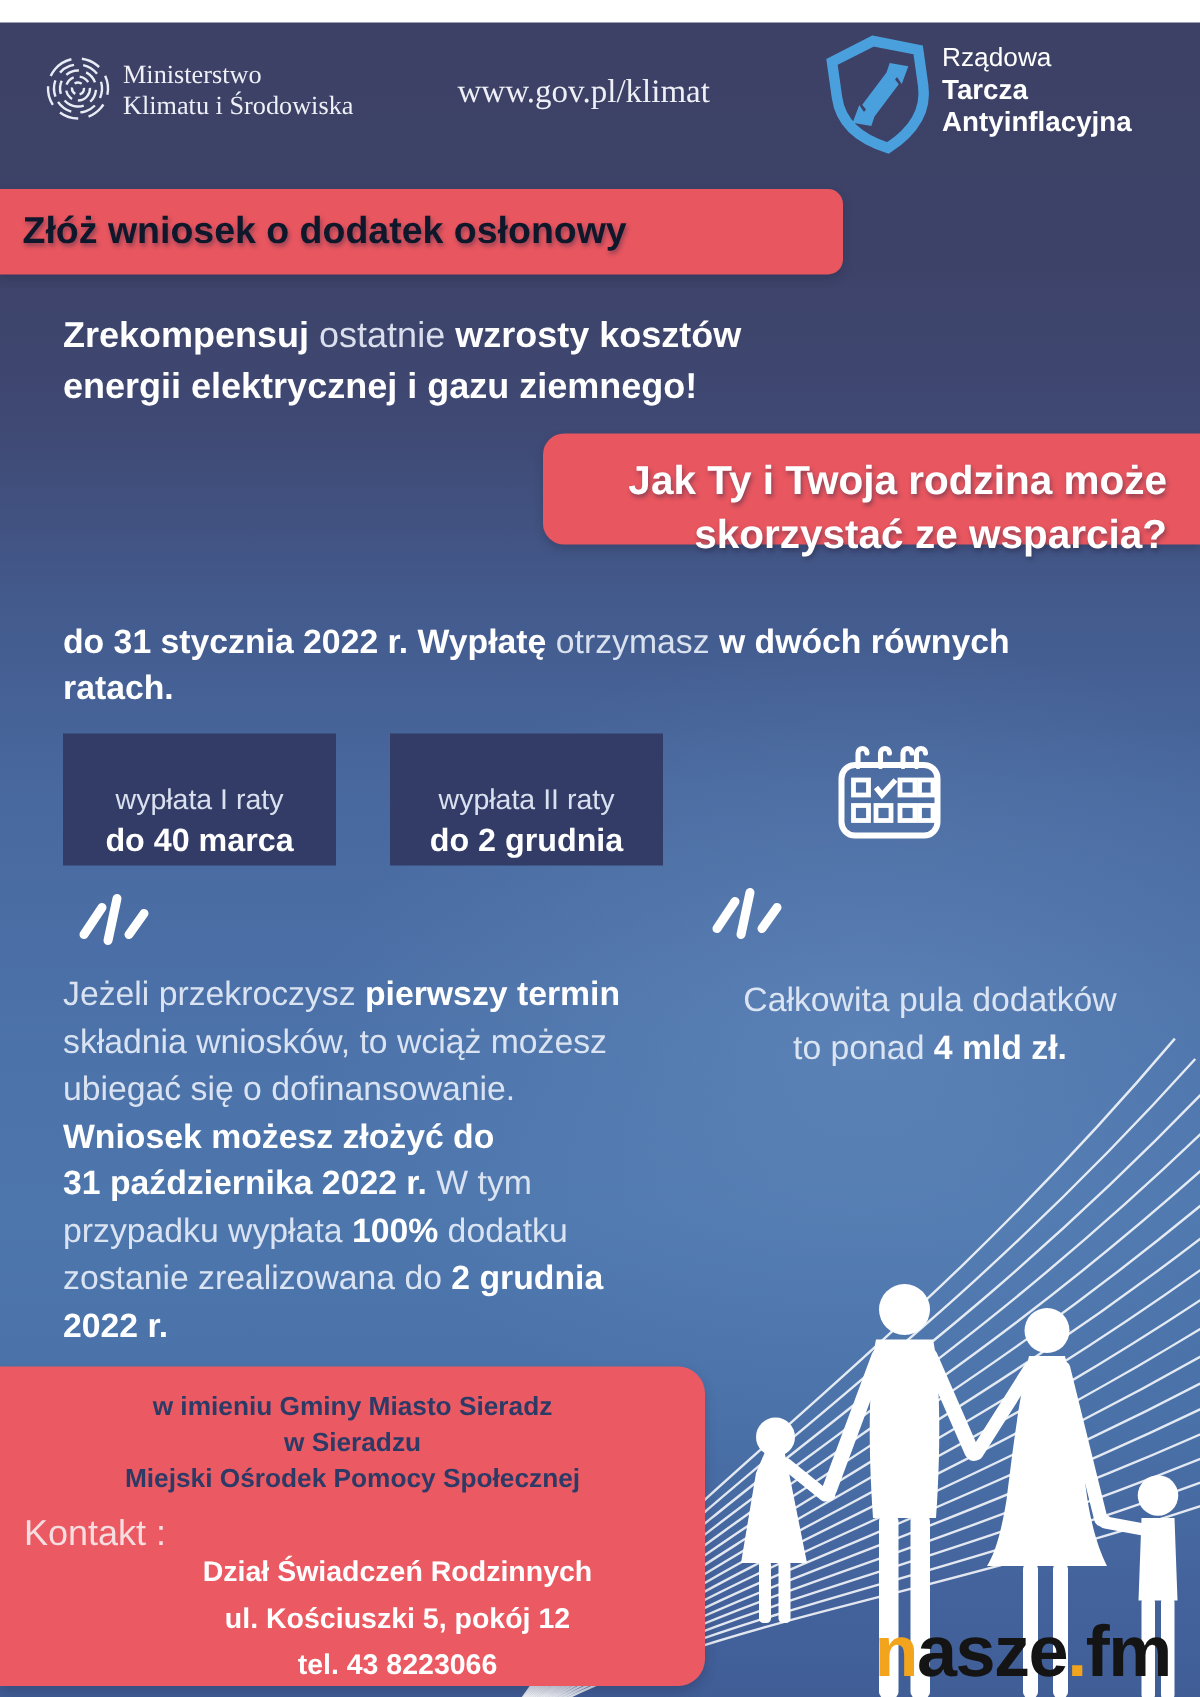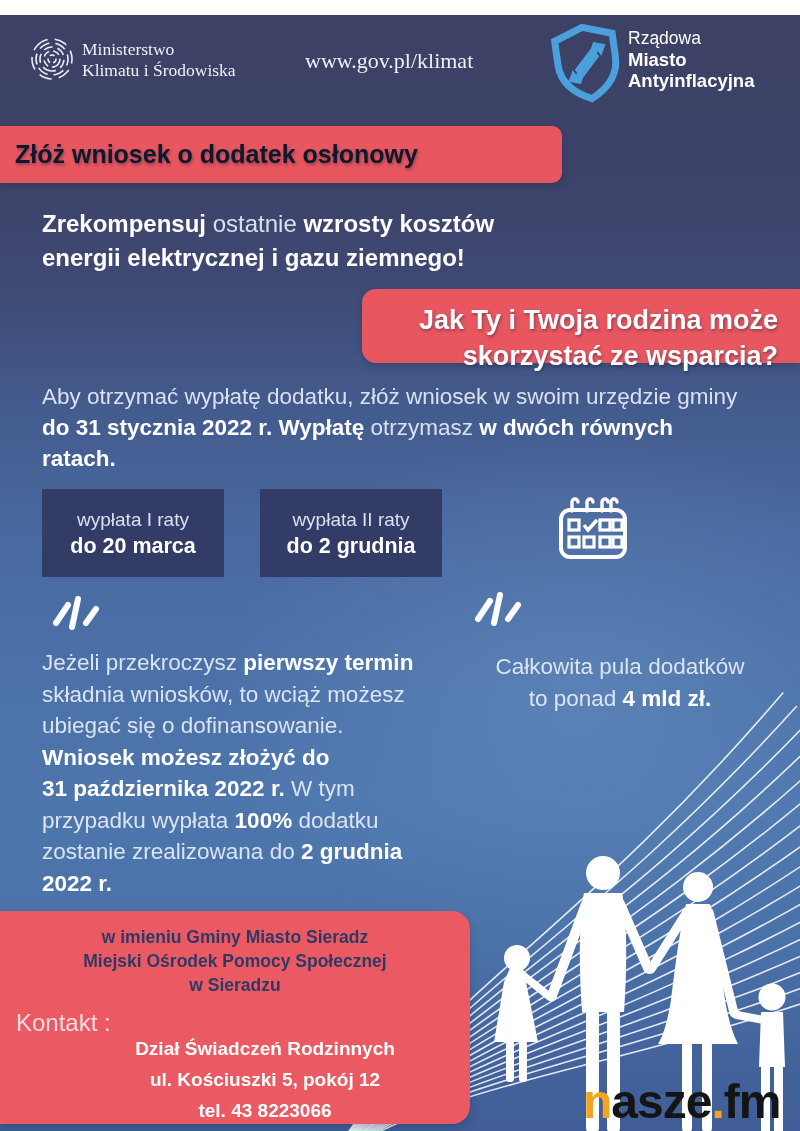--- a/index.html
+++ b/index.html
@@ -52,21 +52,21 @@
   .bt{color:#ffffff;font-weight:700;}
   .intro{left:42px;top:192px;font-size:24px;line-height:34px;}
   .howto{left:42px;top:366px;width:724px;font-size:22.5px;line-height:31px;}
   .late{left:42px;top:632px;width:400px;font-size:22.5px;line-height:31.5px;}
   .pool{left:470px;top:636px;width:300px;font-size:22.5px;line-height:31.5px;text-align:center;}
   
   .instbox{
     top:474px;width:182px;height:88px;
     background:#333c66;
     color:#fff;text-align:center;
-    padding-top:17px;box-sizing:border-box;
+    padding-top:31px;box-sizing:border-box;
     line-height:27px;
   }
   .instbox .lbl{font-size:19px;color:#d9e0ef;font-weight:400;}
   .instbox .dl{font-size:21.5px;font-weight:700;}
   .box1{left:42px;}
   .box2{left:260px;}
   
   .contact{
     left:0;top:896px;width:470px;height:213px;
     background:#eb5a63;border-radius:0 18px 18px 0;
@@ -181,45 +181,45 @@
     <g transform="rotate(-8 37 40)">
       <path d="M37 4 L66 14 V38 C66 56 54 68 37 76 C20 68 8 56 8 38 V14 Z" fill="none" stroke="#4aa0dc" stroke-width="7"></path>
       <g fill="#4aa0dc">
         <path d="M46 20 L58 24 L52 35 L49.5 30 L28 52 L24 45 L43 26 Z"></path>
         <path d="M28 60 L16 56 L22 45 L24.5 50 L46 28 L50 35 L31 54 Z"></path>
       </g>
     </g>
   </svg>
   <div class="abs badge-text">
     <div>Rządowa</div>
-    <div class="bt-bold">Miasto</div>
+    <div class="bt-bold">Tarcza</div>
     <div class="bt-bold">Antyinflacyjna</div>
   </div>
 
   <div class="abs banner1">Złóż wniosek o dodatek osłonowy</div>
 
   <div class="abs intro">
     <span class="bt">Zrekompensuj</span><span class="lt"> ostatnie </span><span class="bt">wzrosty kosztów</span><br>
     <span class="bt">energii elektrycznej i gazu ziemnego!</span>
   </div>
 
   <div class="abs banner2">
     <span>Jak Ty i Twoja rodzina może</span><br>
     <span>skorzystać ze wsparcia?</span>
   </div>
 
   <div class="abs howto">
-    <span class="lt">Aby otrzymać wypłatę dodatku, złóż wniosek w swoim urzędzie gminy</span><br>
+    <br>
     <span class="bt"> do 31 stycznia 2022 r. Wypłatę</span><span class="lt"> otrzymasz </span><span class="bt">w dwóch równych</span><br>
     <span class="bt">ratach.</span>
   </div>
 
   <div class="abs instbox box1">
     <div class="lbl">wypłata I raty</div>
-    <div class="dl">do 20 marca</div>
+    <div class="dl">do 40 marca</div>
   </div>
   <div class="abs instbox box2">
     <div class="lbl">wypłata II raty</div>
     <div class="dl">do 2 grudnia</div>
   </div>
 
   <svg class="abs" style="left:556px;top:482px;" width="74" height="64" viewBox="0 0 74 64">
     <rect x="5" y="13" width="64" height="47" rx="9" fill="none" stroke="#fff" stroke-width="4"></rect>
     <g stroke="#fff" stroke-width="3.4" stroke-linecap="round" fill="none">
       <path d="M16 14 V5 a3 3 0 0 1 6 0"></path>
@@ -266,22 +266,22 @@
   </div>
 
   <div class="abs pool">
     <span class="lt">Całkowita pula dodatków</span><br>
     <span class="lt">to ponad </span><span class="bt">4 mld zł.</span>
   </div>
 
   <div class="abs contact">
     <div class="head">
       <div class="navy">w imieniu Gminy Miasto Sieradz</div>
+      <div class="navy">w Sieradzu</div>
       <div class="navy">Miejski Ośrodek Pomocy Społecznej</div>
-      <div class="navy">w Sieradzu</div>
     </div>
     <div class="kontakt-label">Kontakt :</div>
     <div class="details">
       <div>Dział Świadczeń Rodzinnych</div>
       <div>ul. Kościuszki 5, pokój 12</div>
       <div>tel. 43 8223066</div>
     </div>
   </div>
 
   <div class="abs watermark">

